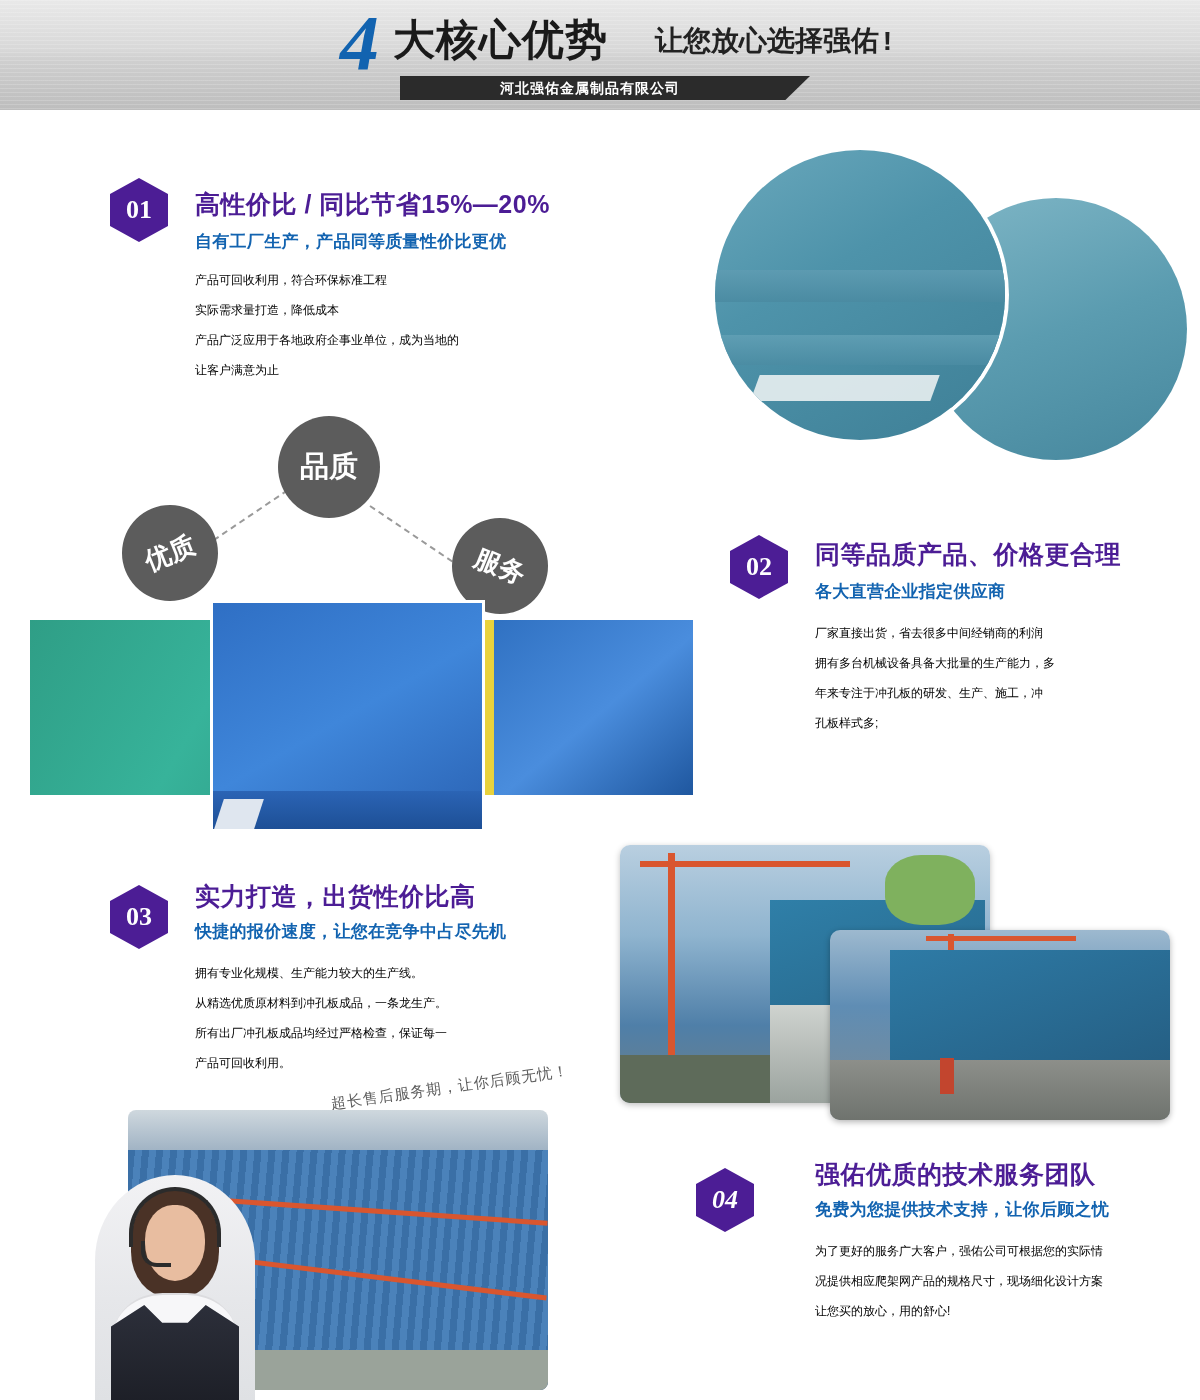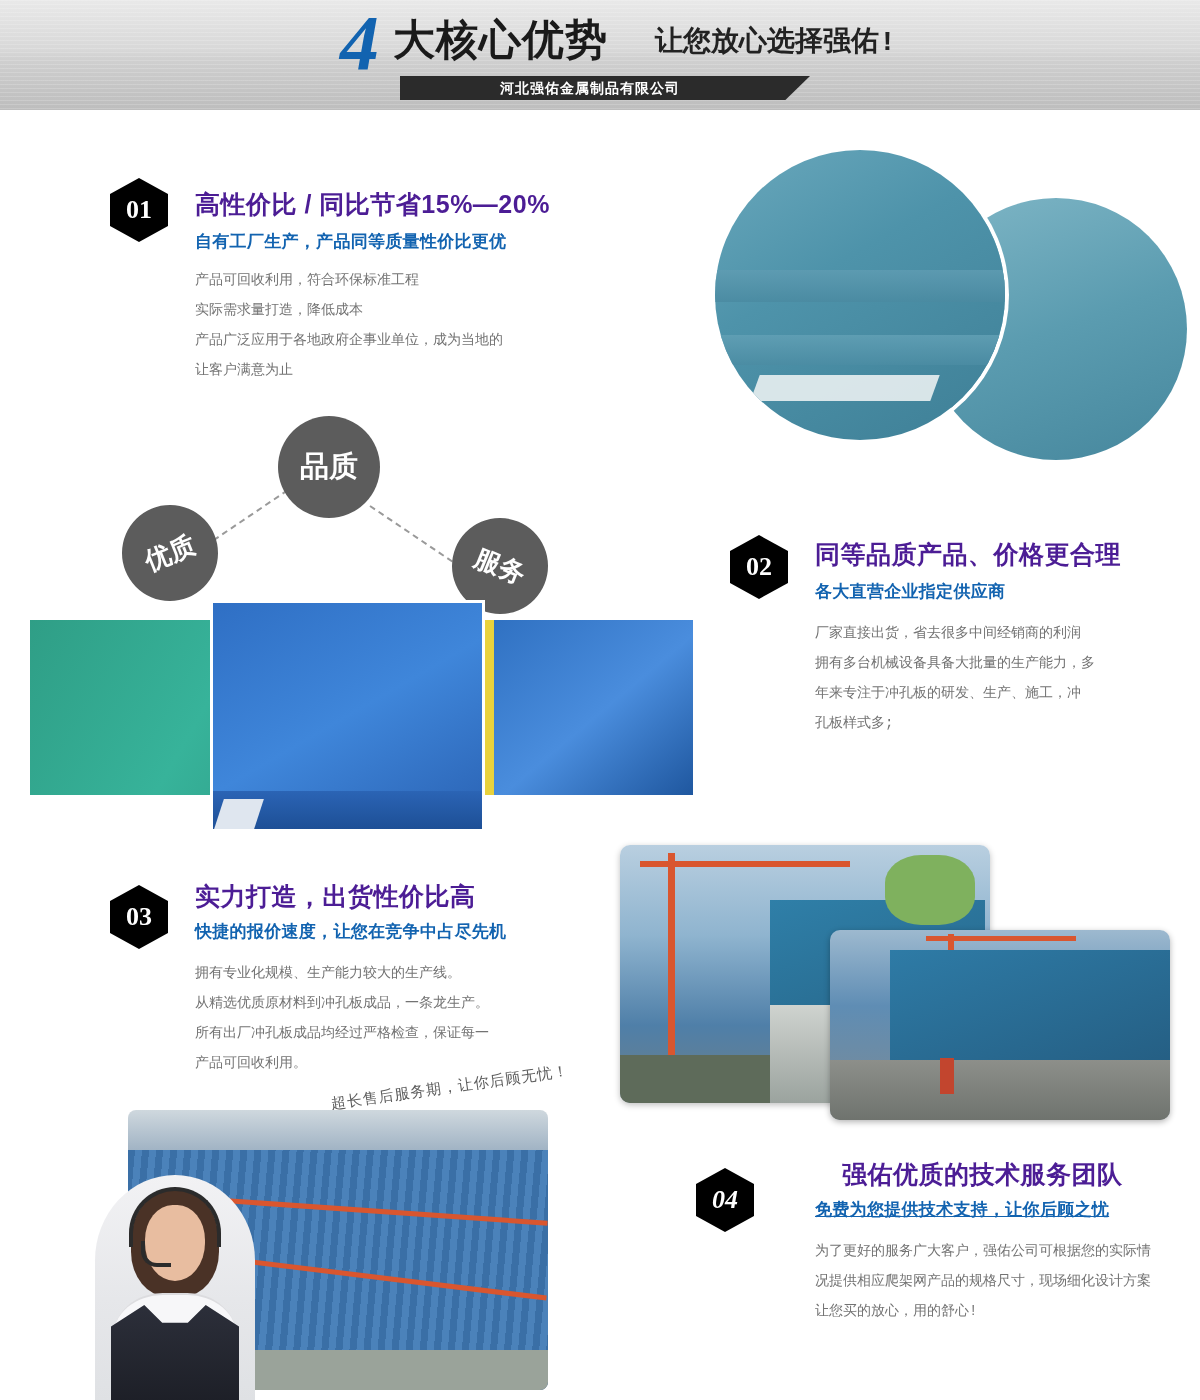--- a/index.html
+++ b/index.html
@@ -73,21 +73,21 @@
     font-size: 14px;
     font-weight: bold;
     line-height: 20px;
     letter-spacing: 1px;
   }
 
   
   .hexnum {
     position: absolute;
     width: 58px; height: 64px;
-    background: #000000;
+    background: #4c1d95;
     clip-path: polygon(50% 0%, 100% 25%, 100% 75%, 50% 100%, 0% 75%, 0% 25%);
     color: #fff;
     font-size: 26px;
     font-weight: bold;
     font-family: "Liberation Serif", "DejaVu Serif", serif;
     display: flex; align-items: center; justify-content: center;
     letter-spacing: 0px;
   }
   .blk-title {
     position: absolute;
@@ -100,24 +100,23 @@
   .blk-sub {
     position: absolute;
     font-size: 17px;
     font-weight: bold;
     color: #1263b0;
     letter-spacing: 0.3px;
     white-space: nowrap;
   }
   .blk-body {
     position: absolute;
-    font-size: 14px;
-    color: #737373;
+    font-size: 12px;
+    color: #000000;
     line-height: 30px;
-    font-family: Liberation Mono, monospace;
   }
   .blk-body div { white-space: nowrap; }
 
   
   .img { position: absolute; overflow: hidden; }
 
   
   .perf {
     background-image:
       radial-gradient(circle, rgba(0,0,0,.33) 1.4px, rgba(0,0,0,0) 1.6px),
@@ -350,19 +349,19 @@
 <div class="img ph-agent">
   <div class="agent-hair"></div>
   <div class="agent-face"></div>
   <div class="agent-body"></div>
   <div class="agent-jacket"></div>
   <div class="agent-headset"></div>
   <div class="agent-mic"></div>
 </div>
 
 <div class="hexnum" style="left:696px; top:1168px;font-style:italic;">04</div>
-<div class="blk-title" style="left:842px; top:1158px;">强佑优质的技术服务团队</div>
-<div class="blk-sub" style="left:815px; top:1198px;text-decoration:underline;">免费为您提供技术支持，让你后顾之忧</div>
+<div class="blk-title" style="left:815px; top:1158px;">强佑优质的技术服务团队</div>
+<div class="blk-sub" style="left:815px; top:1198px;">免费为您提供技术支持，让你后顾之忧</div>
 <div class="blk-body" style="left:815px; top:1236px;">
   <div>为了更好的服务广大客户，强佑公司可根据您的实际情</div>
   <div>况提供相应爬架网产品的规格尺寸，现场细化设计方案</div>
   <div>让您买的放心，用的舒心!</div>
 </div>
 
 </body></html>

